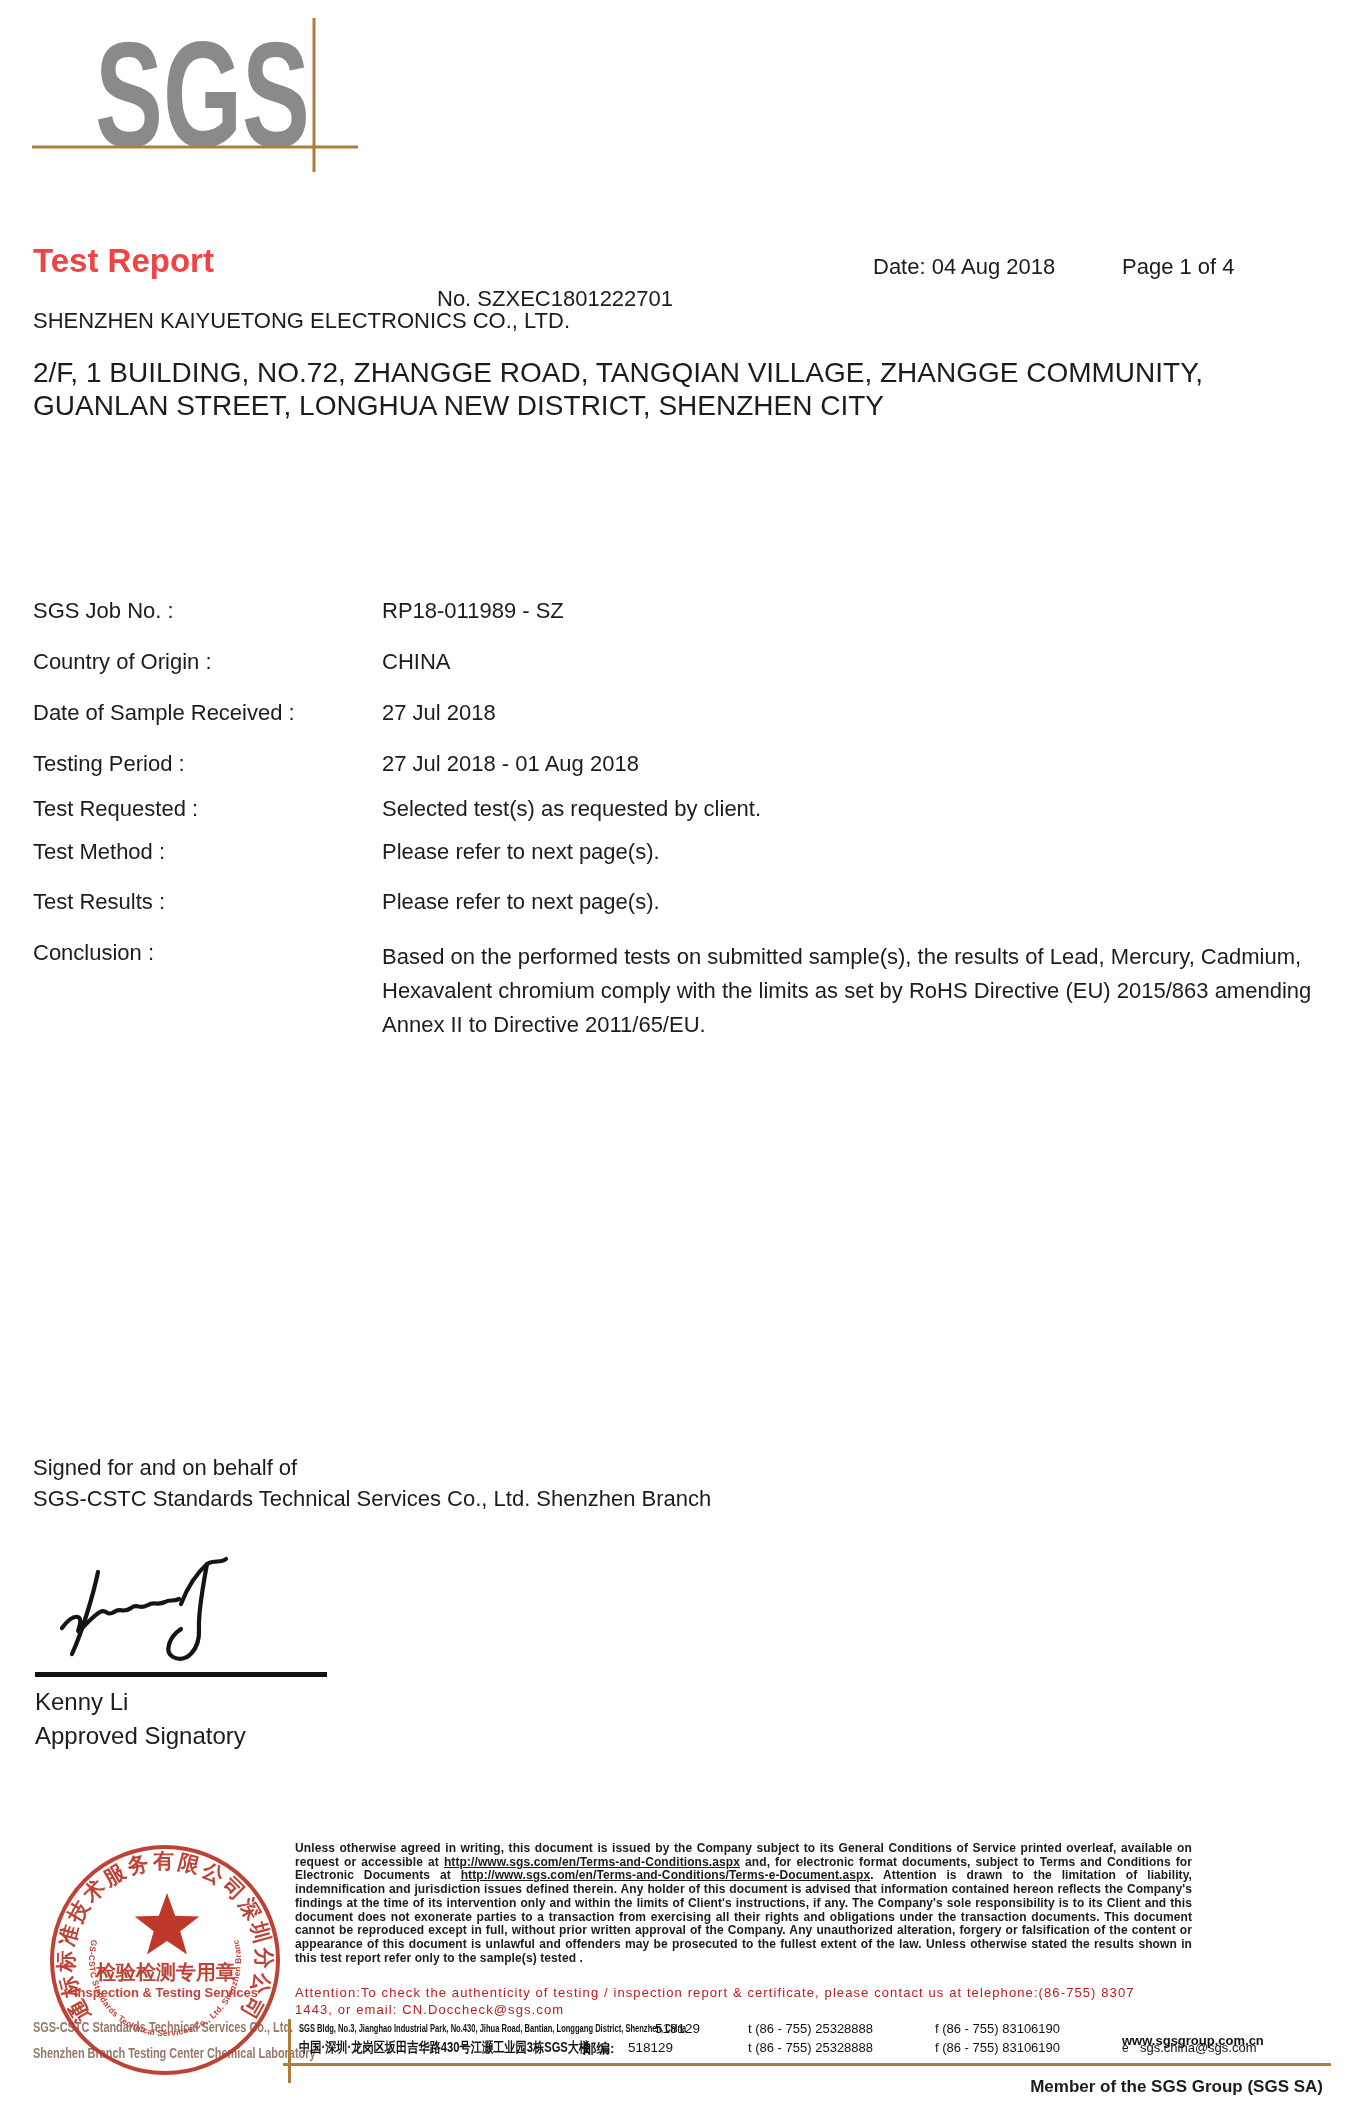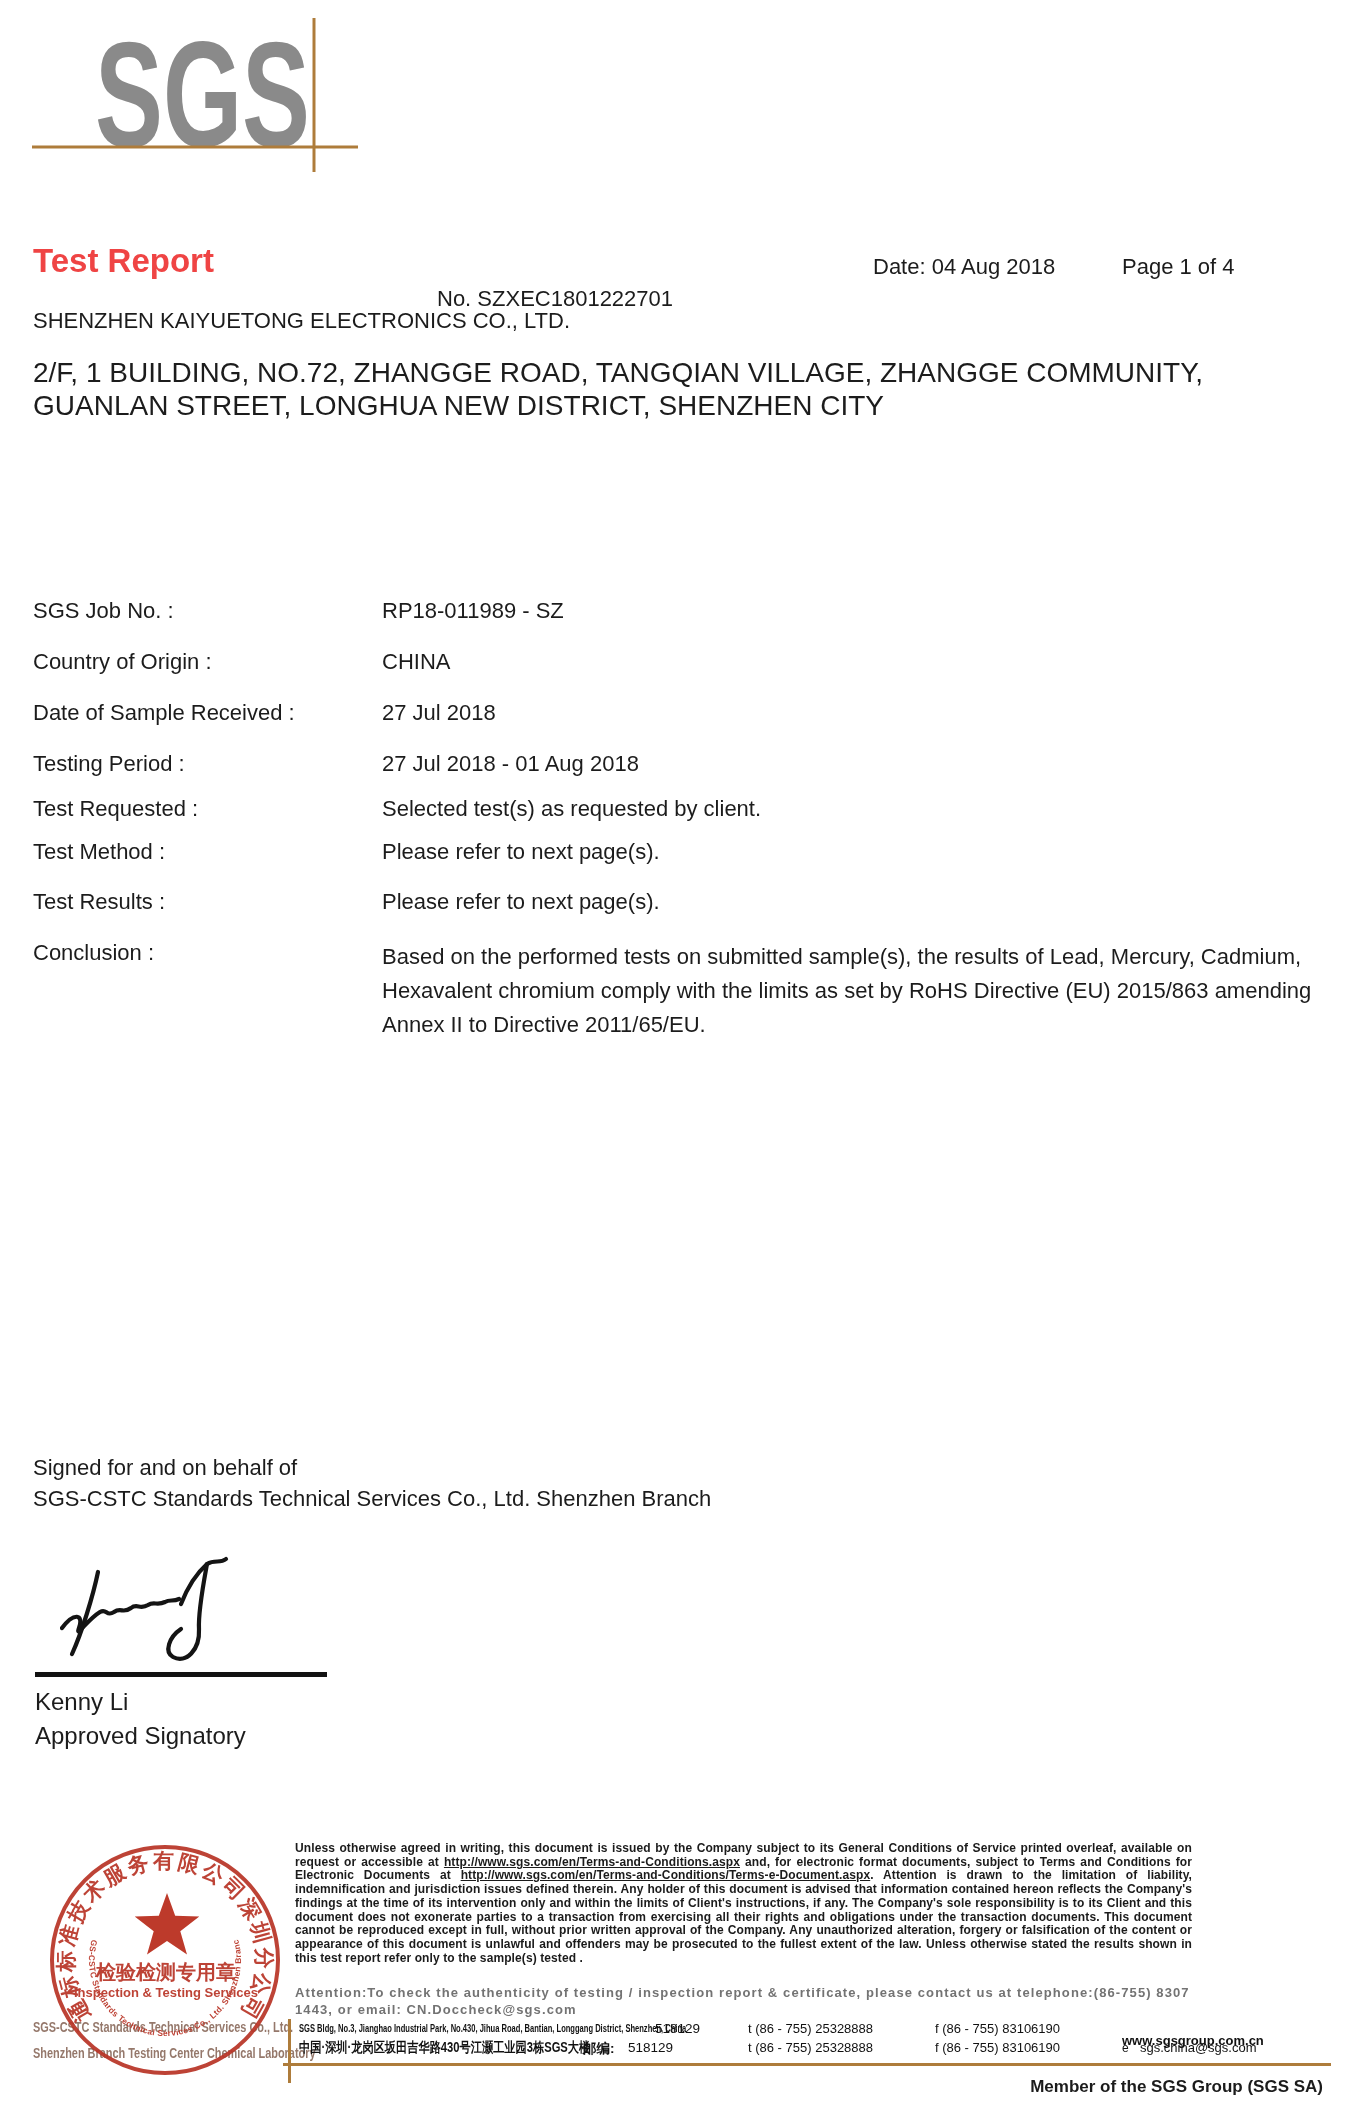--- a/index.html
+++ b/index.html
@@ -22,21 +22,21 @@
   .sig-rule{background:#121212;}
   .sig-name{font-size:24px;}
   .sig-role{font-size:24px;}
   
   .disclaimer{
     width:897px;font-size:12px;font-weight:bold;line-height:13.7px;
     text-align:justify;color:#1b1b1b;letter-spacing:0.1px;
   }
   .disclaimer .url{text-decoration:underline;}
   .attention{
-    font-size:13px;font-weight:bold;color:#737373;letter-spacing:1.1px;line-height:17.5px;
+    font-size:13px;font-weight:normal;color:#b91c1c;letter-spacing:1.1px;line-height:17.5px;
   }
   .tanline{background:#ae7c3b;}
   .addr-seg{white-space:nowrap;color:#111;}
   .addr-en{font-size:10.5px;font-weight:bold;transform:scaleX(0.72);transform-origin:left top;}
   .addr-cn{font-size:14px;font-weight:bold;transform:scaleX(0.80);transform-origin:left top;}
   .addr-postal{font-size:13.5px;}
   .addr-tel{font-size:13px;}
   .addr-site{font-size:13px;font-weight:bold;margin-top:12px;}
   .addr-email-label{font-size:12px;}
   .addr-email{font-size:13px;}

